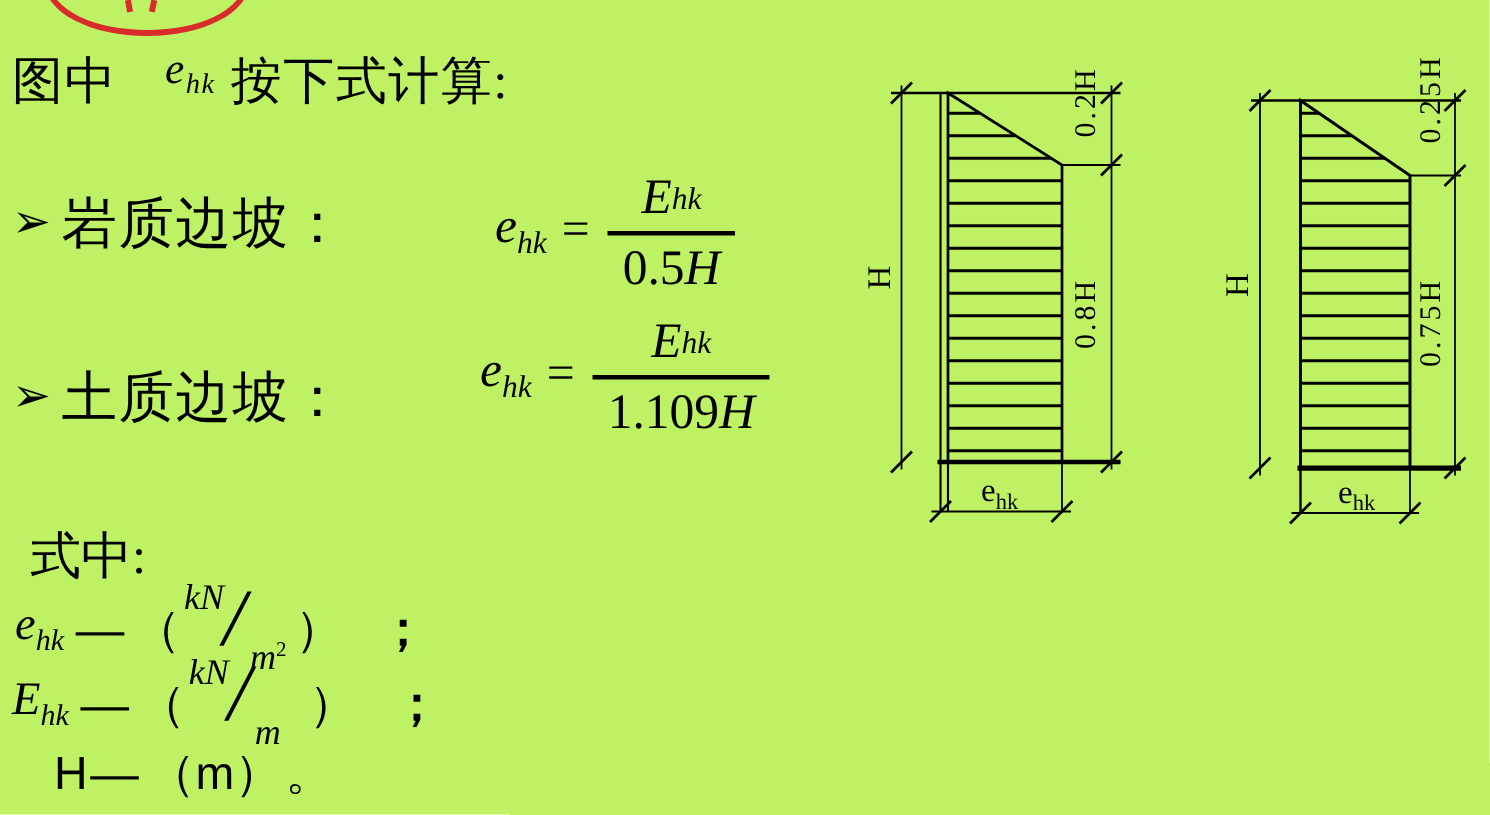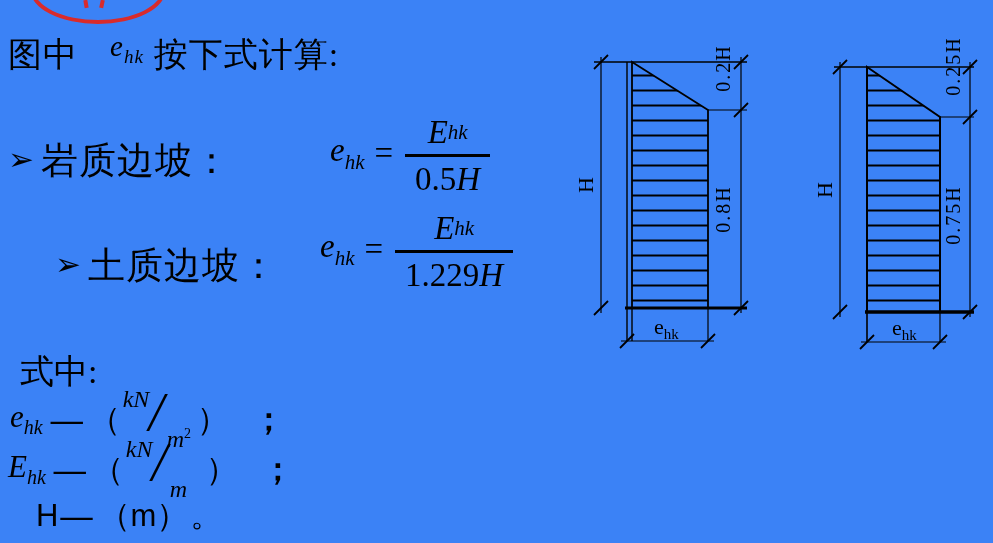--- a/index.html
+++ b/index.html
@@ -1,16 +1,16 @@
 <!DOCTYPE html>
 <html><head>
 <meta charset="utf-8">
 <style>
   html,body{margin:0;padding:0;background:#fff;}
-  .slide{position:relative;width:993px;height:543px;background:#3b82f6;overflow:hidden;
+  .slide{position:relative;width:993px;height:543px;background:#bef264;overflow:hidden;
          font-family:"Liberation Serif",serif;color:#000;}
   
   .seal{position:absolute;left:30px;top:-46px;width:128px;height:62px;
         border:4px solid #d92b2b;border-radius:50%;}
   .seal-mark{position:absolute;background:#d92b2b;width:4px;height:8px;top:0;}
   
   .intro{position:absolute;left:8px;top:38px;font-size:34px;letter-spacing:1px;white-space:nowrap;line-height:1;}
   .mraise{font-style:italic;font-size:29px;position:relative;top:-10px;margin-left:32px;margin-right:10px;}
   .mraise sub{font-size:19px;font-style:italic;}
   
@@ -56,55 +56,55 @@
 <div class="slide">
 
   <div class="seal"></div>
   <div class="seal-mark" style="left:84px;transform:rotate(-10deg);"></div>
   <div class="seal-mark" style="left:100px;transform:rotate(12deg);"></div>
 
   <div class="intro">
     <span>图中</span><span class="mraise"><i>e</i><sub>hk</sub></span><span>按下式计算:</span>
   </div>
 
-  <div class="bullet-row" style="top:142px;text-align:right;">
+  <div class="bullet-row" style="top:131px;text-align:right;">
     <span class="bullet-marker">➢</span><span>岩质边坡：</span>
   </div>
 
   <div class="formula" style="left:330px;top:110px;">
     <span class="f-lhs"><i>e</i><sub>hk</sub></span>
     <span class="f-eq">=</span>
     <span class="frac">
       <span class="num">
           <i>E</i>
           <sub>hk</sub>
         </span>
       <span class="bar"></span>
       <span class="den">
           <span class="coeff">0.5</span>
           <i>H</i>
         </span>
     </span>
   </div>
 
-  <div class="bullet-row" style="top:247px;margin-left:47px;">
+  <div class="bullet-row" style="top:247px;">
     <span class="bullet-marker">➢</span><span>土质边坡：</span>
   </div>
 
   <div class="formula" style="left:320px;top:206px;">
     <span class="f-lhs"><i>e</i><sub>hk</sub></span>
     <span class="f-eq">=</span>
     <span class="frac">
       <span class="num">
           <i>E</i>
           <sub>hk</sub>
         </span>
       <span class="bar"></span>
       <span class="den">
-          <span class="coeff">1.229</span>
+          <span class="coeff">1.109</span>
           <i>H</i>
         </span>
     </span>
   </div>
 
   <div class="where">式中:</div>
 
   <div class="defline" style="left:10px;top:396px;">
     <span class="dsym"><i>e</i><sub>hk</sub></span>
     <span class="ddash">—</span>

